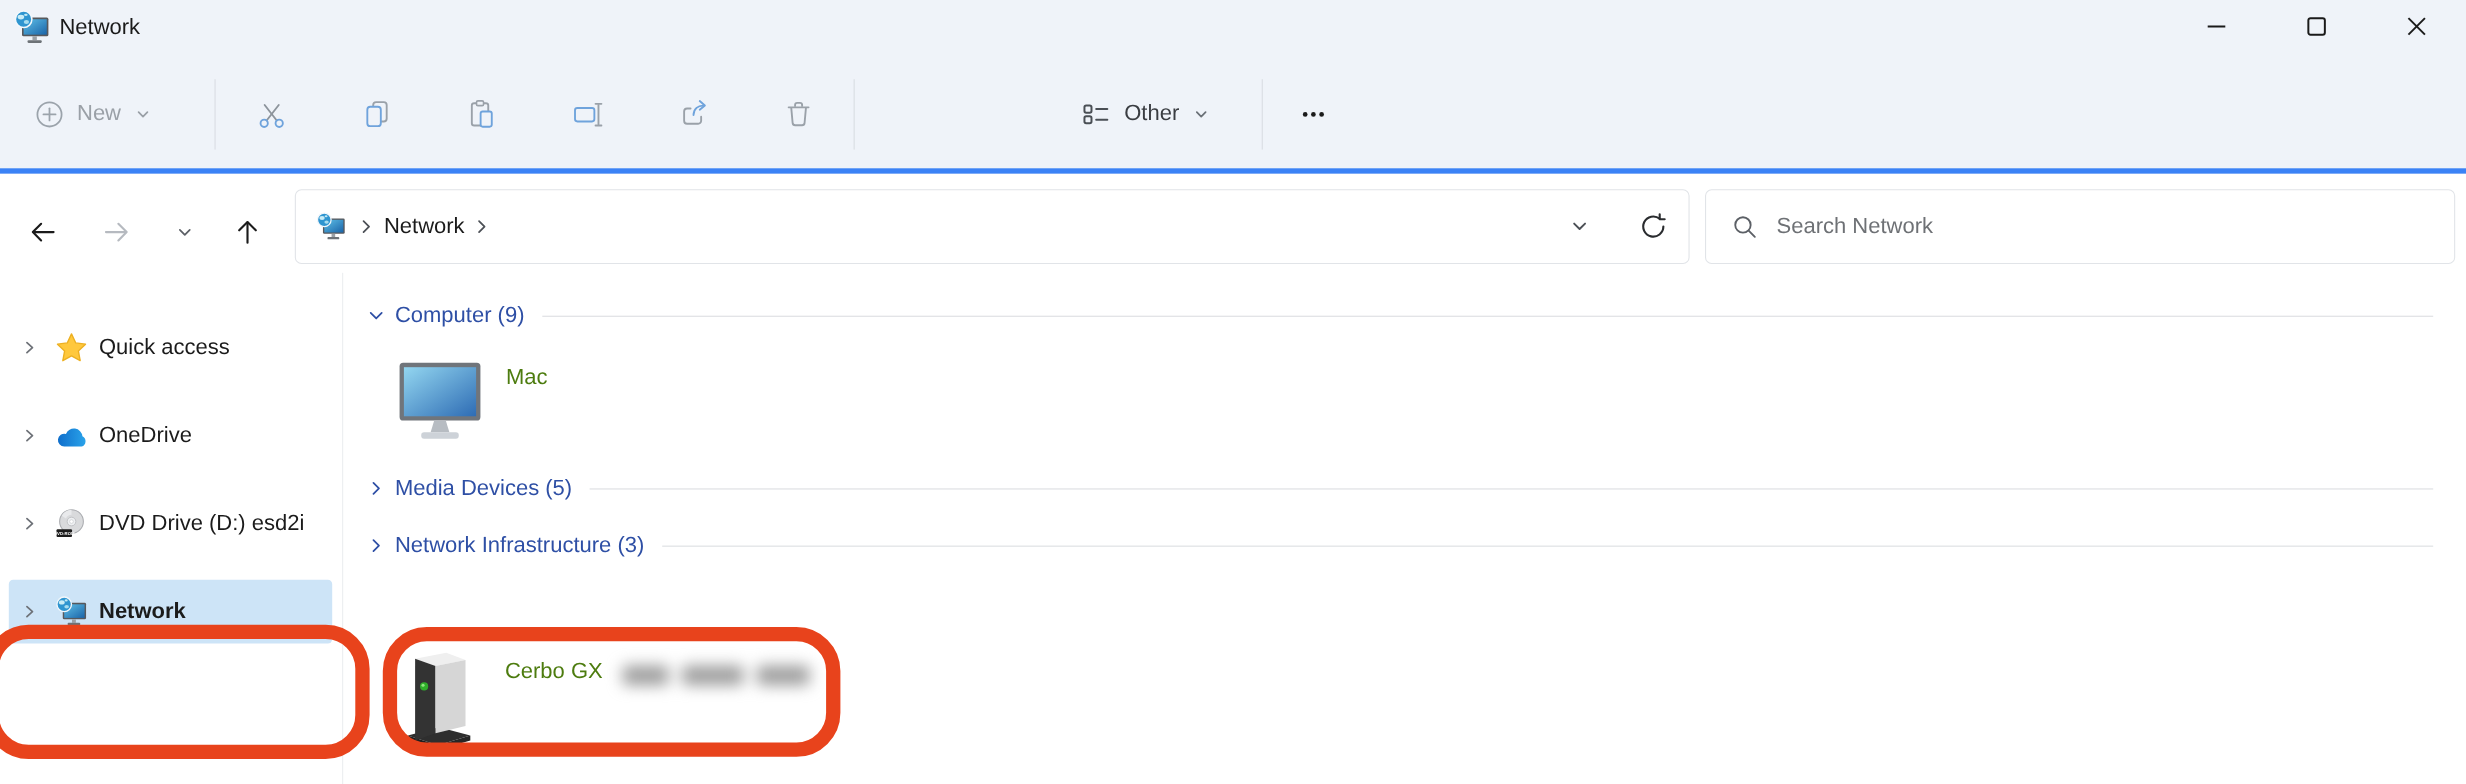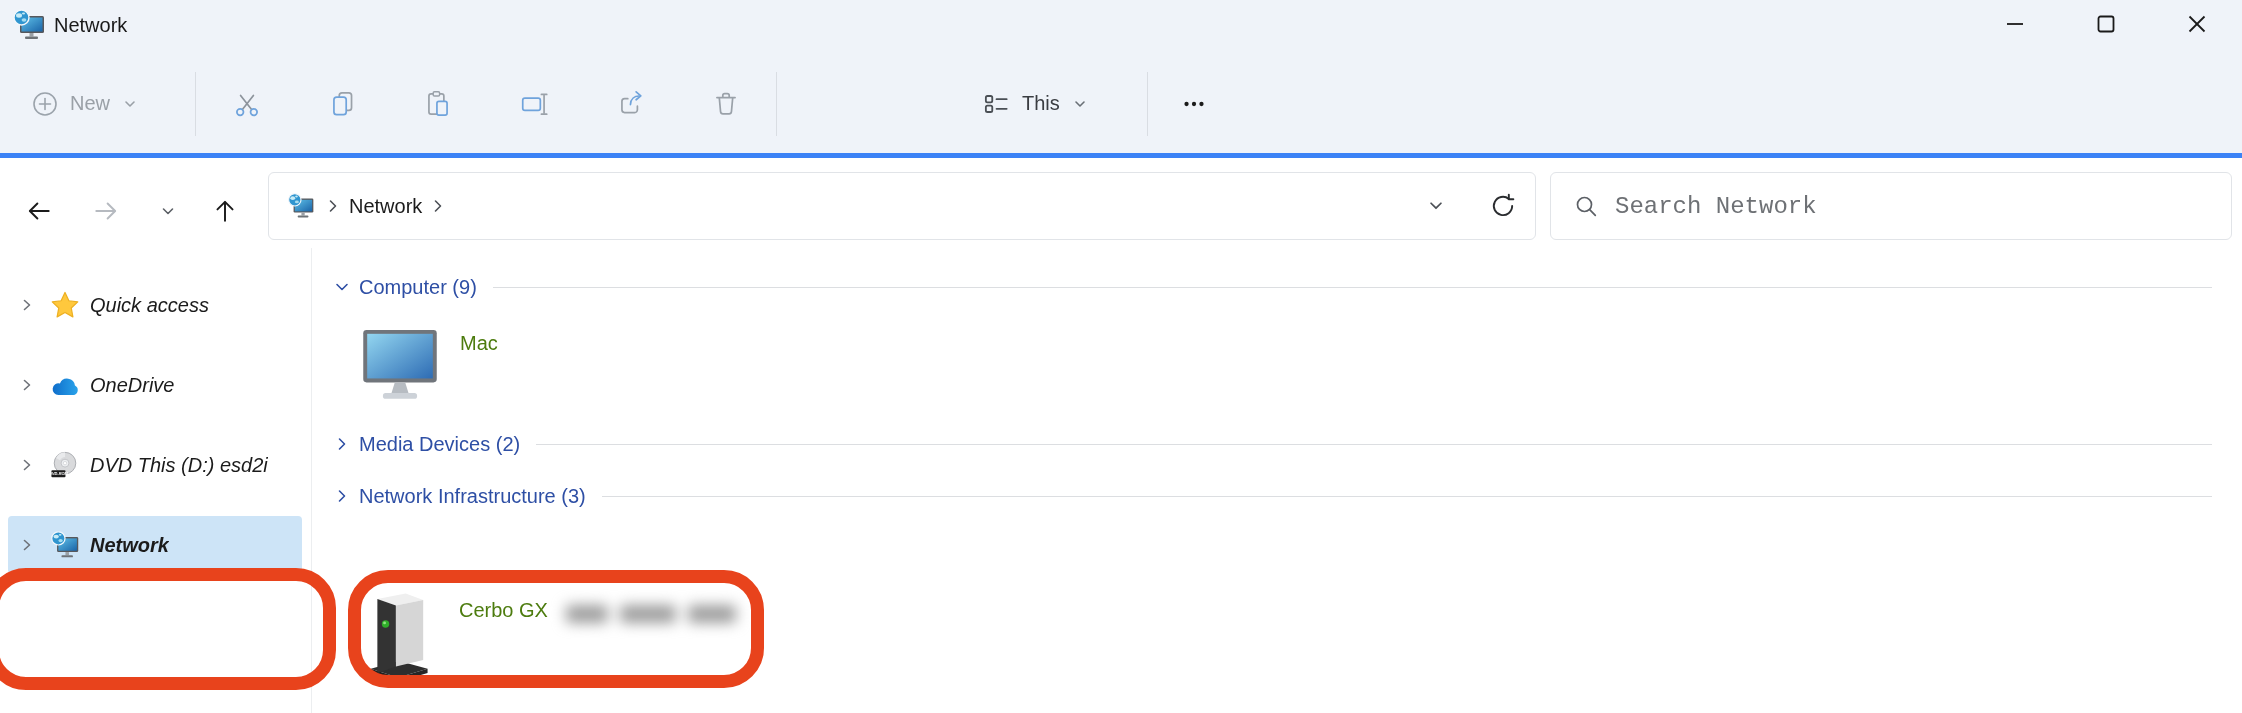--- a/index.html
+++ b/index.html
@@ -28,26 +28,26 @@
   .nav-btn { position:absolute; top:31px; width:44px; height:44px; display:flex; align-items:center; justify-content:center; }
   .addr-field { position:absolute; left:268px; top:14px; width:1268px; height:68px;
     background:#fff; border:1px solid #e1e4e8; border-radius:6px;
     display:flex; align-items:center; padding:0 18px; }
   .crumb-text { font-size:20px; color:#1b1b1b; margin:0 6px; }
   .addr-spacer { flex:1; }
   .search-field { position:absolute; left:1550px; top:14px; width:682px; height:68px;
     background:#fff; border:1px solid #e1e4e8; border-radius:6px;
     display:flex; align-items:center; padding:0 22px; }
   .search-field input { border:none; outline:none; background:transparent; flex:1;
-    font-family:Liberation Mono, monospace; font-size:24px; color:#0369a1; margin-left:16px; }
+    font-family:Liberation Sans, sans-serif; font-size:20px; color:#0369a1; margin-left:16px; }
   .search-field input::placeholder { color:#6e7175; opacity:1; }
   
   .sidebar { position:absolute; left:0; top:248px; width:312px; height:465px;
     border-right:1px solid #eceef0; padding-top:17px; }
-  .side-item { height:80px; display:flex; align-items:center;font-style:italic; }
+  .side-item { height:80px; display:flex; align-items:flex-end; }
   .side-row { display:flex; align-items:center; height:58px; width:294px; margin-left:8px; border-radius:4px; }
   .side-row.selected { background:#cde4f7; }
   .side-chev { width:30px; display:flex; justify-content:center; margin-left:4px; }
   .side-icon { width:30px; height:30px; margin-left:8px; flex:none; }
   .side-label { font-size:20px; margin-left:10px; white-space:nowrap; overflow:hidden; }
   .content { position:absolute; left:313px; top:248px; right:0; height:465px; }
   .group-header { position:absolute; left:20px; right:30px; height:28px;
     display:flex; align-items:center; }
   .group-header .g-label { font-size:20px; color:#2e4fa5; margin-left:8px; white-space:nowrap; }
   .group-header .hline { flex:1; height:1px; background:#dcdee1; margin-left:16px; }
@@ -212,21 +212,21 @@
 
 
   <div class="tb-abs" style="left:980px;">
     <svg width="32" height="32" viewBox="0 0 30 30">
       <rect x="5.5" y="7.5" width="6" height="6" rx="1.5" fill="none" stroke="#4a4f55" stroke-width="1.7"></rect>
       <rect x="5.5" y="16.5" width="6" height="6" rx="1.5" fill="none" stroke="#4a4f55" stroke-width="1.7"></rect>
       <line x1="15.5" y1="10.5" x2="25" y2="10.5" stroke="#4a4f55" stroke-width="1.7" stroke-linecap="round"></line>
       <line x1="15.5" y1="19.5" x2="25" y2="19.5" stroke="#4a4f55" stroke-width="1.7" stroke-linecap="round"></line>
     </svg>
     <div class="tb-gap"></div>
-    <span class="tb-label">This</span>
+    <span class="tb-label">Other</span>
     <div class="tb-gap"></div>
     <svg width="20" height="20" viewBox="0 0 20 20">
       <polyline points="6,8 10,12 14,8" fill="none" stroke="#6a7077" stroke-width="1.6" stroke-linecap="round" stroke-linejoin="round"></polyline>
     </svg>
   </div>
 
   <div class="tb-divider" style="left:1147px;"></div>
 
   <div class="tb-abs" style="left:1170px; width:48px;">
     <svg width="32" height="32" viewBox="0 0 30 30">
@@ -326,21 +326,21 @@
   <div class="side-item">
     <div class="side-row">
       <span class="side-chev">
         <svg width="16" height="16" viewBox="0 0 16 16">
             <polyline points="5.5,3.5 10.5,8 5.5,12.5" fill="none" stroke="#6e7278" stroke-width="1.6" stroke-linecap="round" stroke-linejoin="round"></polyline>
           </svg>
       </span>
       <svg class="side-icon">
           <use href="#ic-dvd"></use>
         </svg>
-      <span class="side-label">DVD This (D:) esd2i</span>
+      <span class="side-label">DVD Drive (D:) esd2i</span>
     </div>
   </div>
 
   <div class="side-item">
     <div class="side-row selected">
       <span class="side-chev">
         <svg width="16" height="16" viewBox="0 0 16 16">
             <polyline points="5.5,3.5 10.5,8 5.5,12.5" fill="none" stroke="#6e7278" stroke-width="1.6" stroke-linecap="round" stroke-linejoin="round"></polyline>
           </svg>
       </span>
@@ -366,21 +366,21 @@
     <svg width="84" height="84">
         <use href="#ic-monitor"></use>
       </svg>
     <span class="tile-label" style="left:102px; top:10px;">Mac</span>
   </div>
 
   <div class="group-header" style="top:182px;">
     <svg width="18" height="18" viewBox="0 0 18 18">
       <polyline points="6.5,4 11.5,9 6.5,14" fill="none" stroke="#2e4fa5" stroke-width="1.6" stroke-linecap="round" stroke-linejoin="round"></polyline>
       </svg>
-    <span class="g-label">Media Devices (2)</span>
+    <span class="g-label">Media Devices (5)</span>
     <div class="hline"></div>
   </div>
 
   <div class="group-header" style="top:234px;">
     <svg width="18" height="18" viewBox="0 0 18 18">
       <polyline points="6.5,4 11.5,9 6.5,14" fill="none" stroke="#2e4fa5" stroke-width="1.6" stroke-linecap="round" stroke-linejoin="round"></polyline>
       </svg>
     <span class="g-label">Network Infrastructure (3)</span>
     <div class="hline"></div>
   </div>

